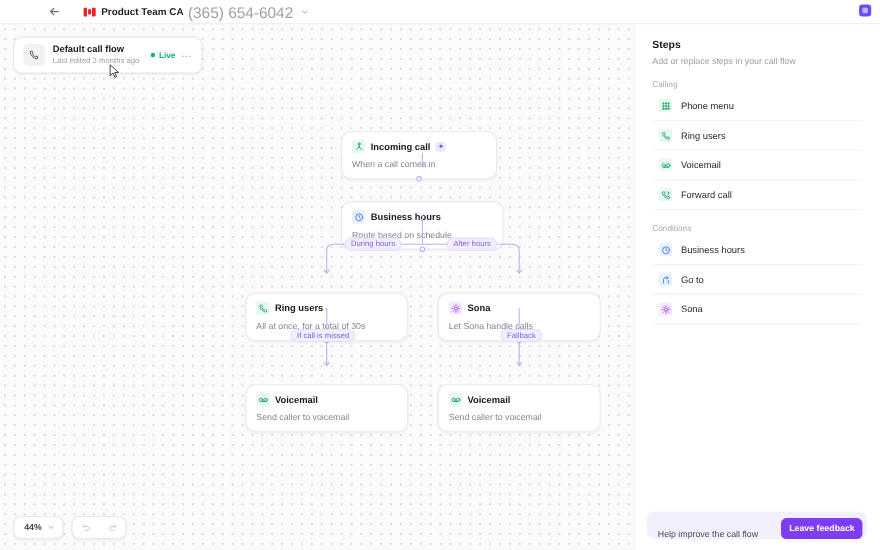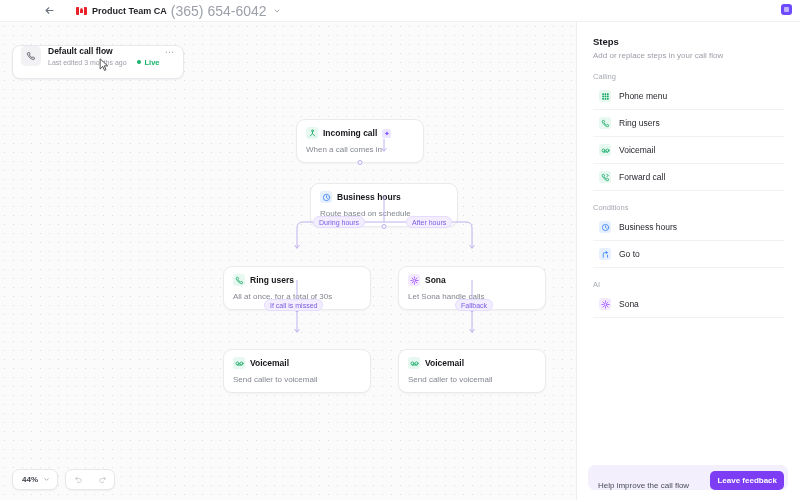--- a/index.html
+++ b/index.html
@@ -45,23 +45,23 @@
   .canvas {
     position: absolute; top: 22px; left: 0; width: 576px; height: 478px;
     background-color: #fbfbfc;
     background-image: radial-gradient(#dcdce2 0.7px, transparent 0.7px);
     background-size: 9px 9px;
     overflow: hidden;
   }
 
   
   .flowcard {
-    position: absolute; left: 12px; top: 23px; width: 172px; height: 34px;
+    position: absolute; left: 12px; top: 11px; width: 172px; height: 34px;
     background: #ffffff; border: 1px solid #e8e8ec; border-radius: 8px;
-    display: flex; padding: 0 8px;
+    display: flex; align-items: center; padding: 0 8px;
     box-shadow: 0 1px 2px rgba(16,18,30,0.05);
   }
   .fc-icon {
     width: 20px; height: 20px; border-radius: 5px; background: #f2f2f5;
     display: flex; align-items: center; justify-content: center; color: #52555e; flex: 0 0 auto;
   }
   .fc-text { margin-left: 7px; flex: 1 1 auto; min-width: 0; }
   .fc-title { font-size: 8.5px; font-weight: bold; color: #17181c; line-height: 11px; }
   .fc-sub { font-size: 7px; color: #9a9ea6; line-height: 10px; margin-top: 1px; }
   .fc-live { display: flex; align-items: center; gap: 3px; margin-right: 5px; }
@@ -203,21 +203,21 @@
         <span class="fc-dot"></span>
         <span class="fc-live-label">Live</span>
       </div>
       <div class="fc-more">…</div>
     </div>
 
     <svg class="cursor" viewBox="0 0 12 16">
       <path d="M1,1 L1,12.5 L4,9.6 L6,14.2 L7.7,13.4 L5.8,9 L9.7,9 Z" fill="#ffffff" stroke="#3a3a3a" stroke-width="1"></path>
     </svg>
 
-    <div class="node" style="left:296px;top:97px;width:128px;">
+    <div class="node" style="left:310px;top:97px;width:142px;">
       <div class="node-head">
         <span class="node-ico ico-green">
           <svg width="9" height="9" viewBox="0 0 16 16" fill="none" stroke="currentColor" stroke-width="1.5" stroke-linecap="round" stroke-linejoin="round">
             <circle cx="8" cy="3.2" r="1.6"></circle>
               <path d="M8 4.8 L8 8 M8 8 L4 12.5 M8 8 L12 12.5"></path>
           </svg>
         </span>
         <span class="node-title">Incoming call</span>
         <span class="ai-badge">✦</span>
       </div>
@@ -396,21 +396,20 @@
       <span class="step-ico ico-blue">
         <svg width="9" height="9" viewBox="0 0 16 16" fill="none" stroke="currentColor" stroke-width="1.5" stroke-linecap="round" stroke-linejoin="round">
           <path d="M4 13 L4 7 a2.5 2.5 0 0 1 2.5 -2.5 H11"></path>
             <path d="M9 2.6 L11.6 4.5 L9 6.4"></path>
             <path d="M11.6 13 L11.6 9"></path>
         </svg>
       </span>
       <span class="step-label">Go to</span>
     </div>
 
-    <div class="panel-group">AI</div>
 
     <div class="step">
       <span class="step-ico ico-purp">
         <svg width="9" height="9" viewBox="0 0 16 16" fill="none" stroke="currentColor" stroke-width="1.5" stroke-linecap="round" stroke-linejoin="round">
           <circle cx="8" cy="8" r="2.6"></circle>
           <path d="M8 1.6 L8 3.4 M8 12.6 L8 14.4 M1.6 8 L3.4 8 M12.6 8 L14.4 8 M3.6 3.6 L4.8 4.8 M11.2 11.2 L12.4 12.4 M12.4 3.6 L11.2 4.8 M4.8 11.2 L3.6 12.4"></path>
         </svg>
       </span>
       <span class="step-label">Sona</span>
     </div>

